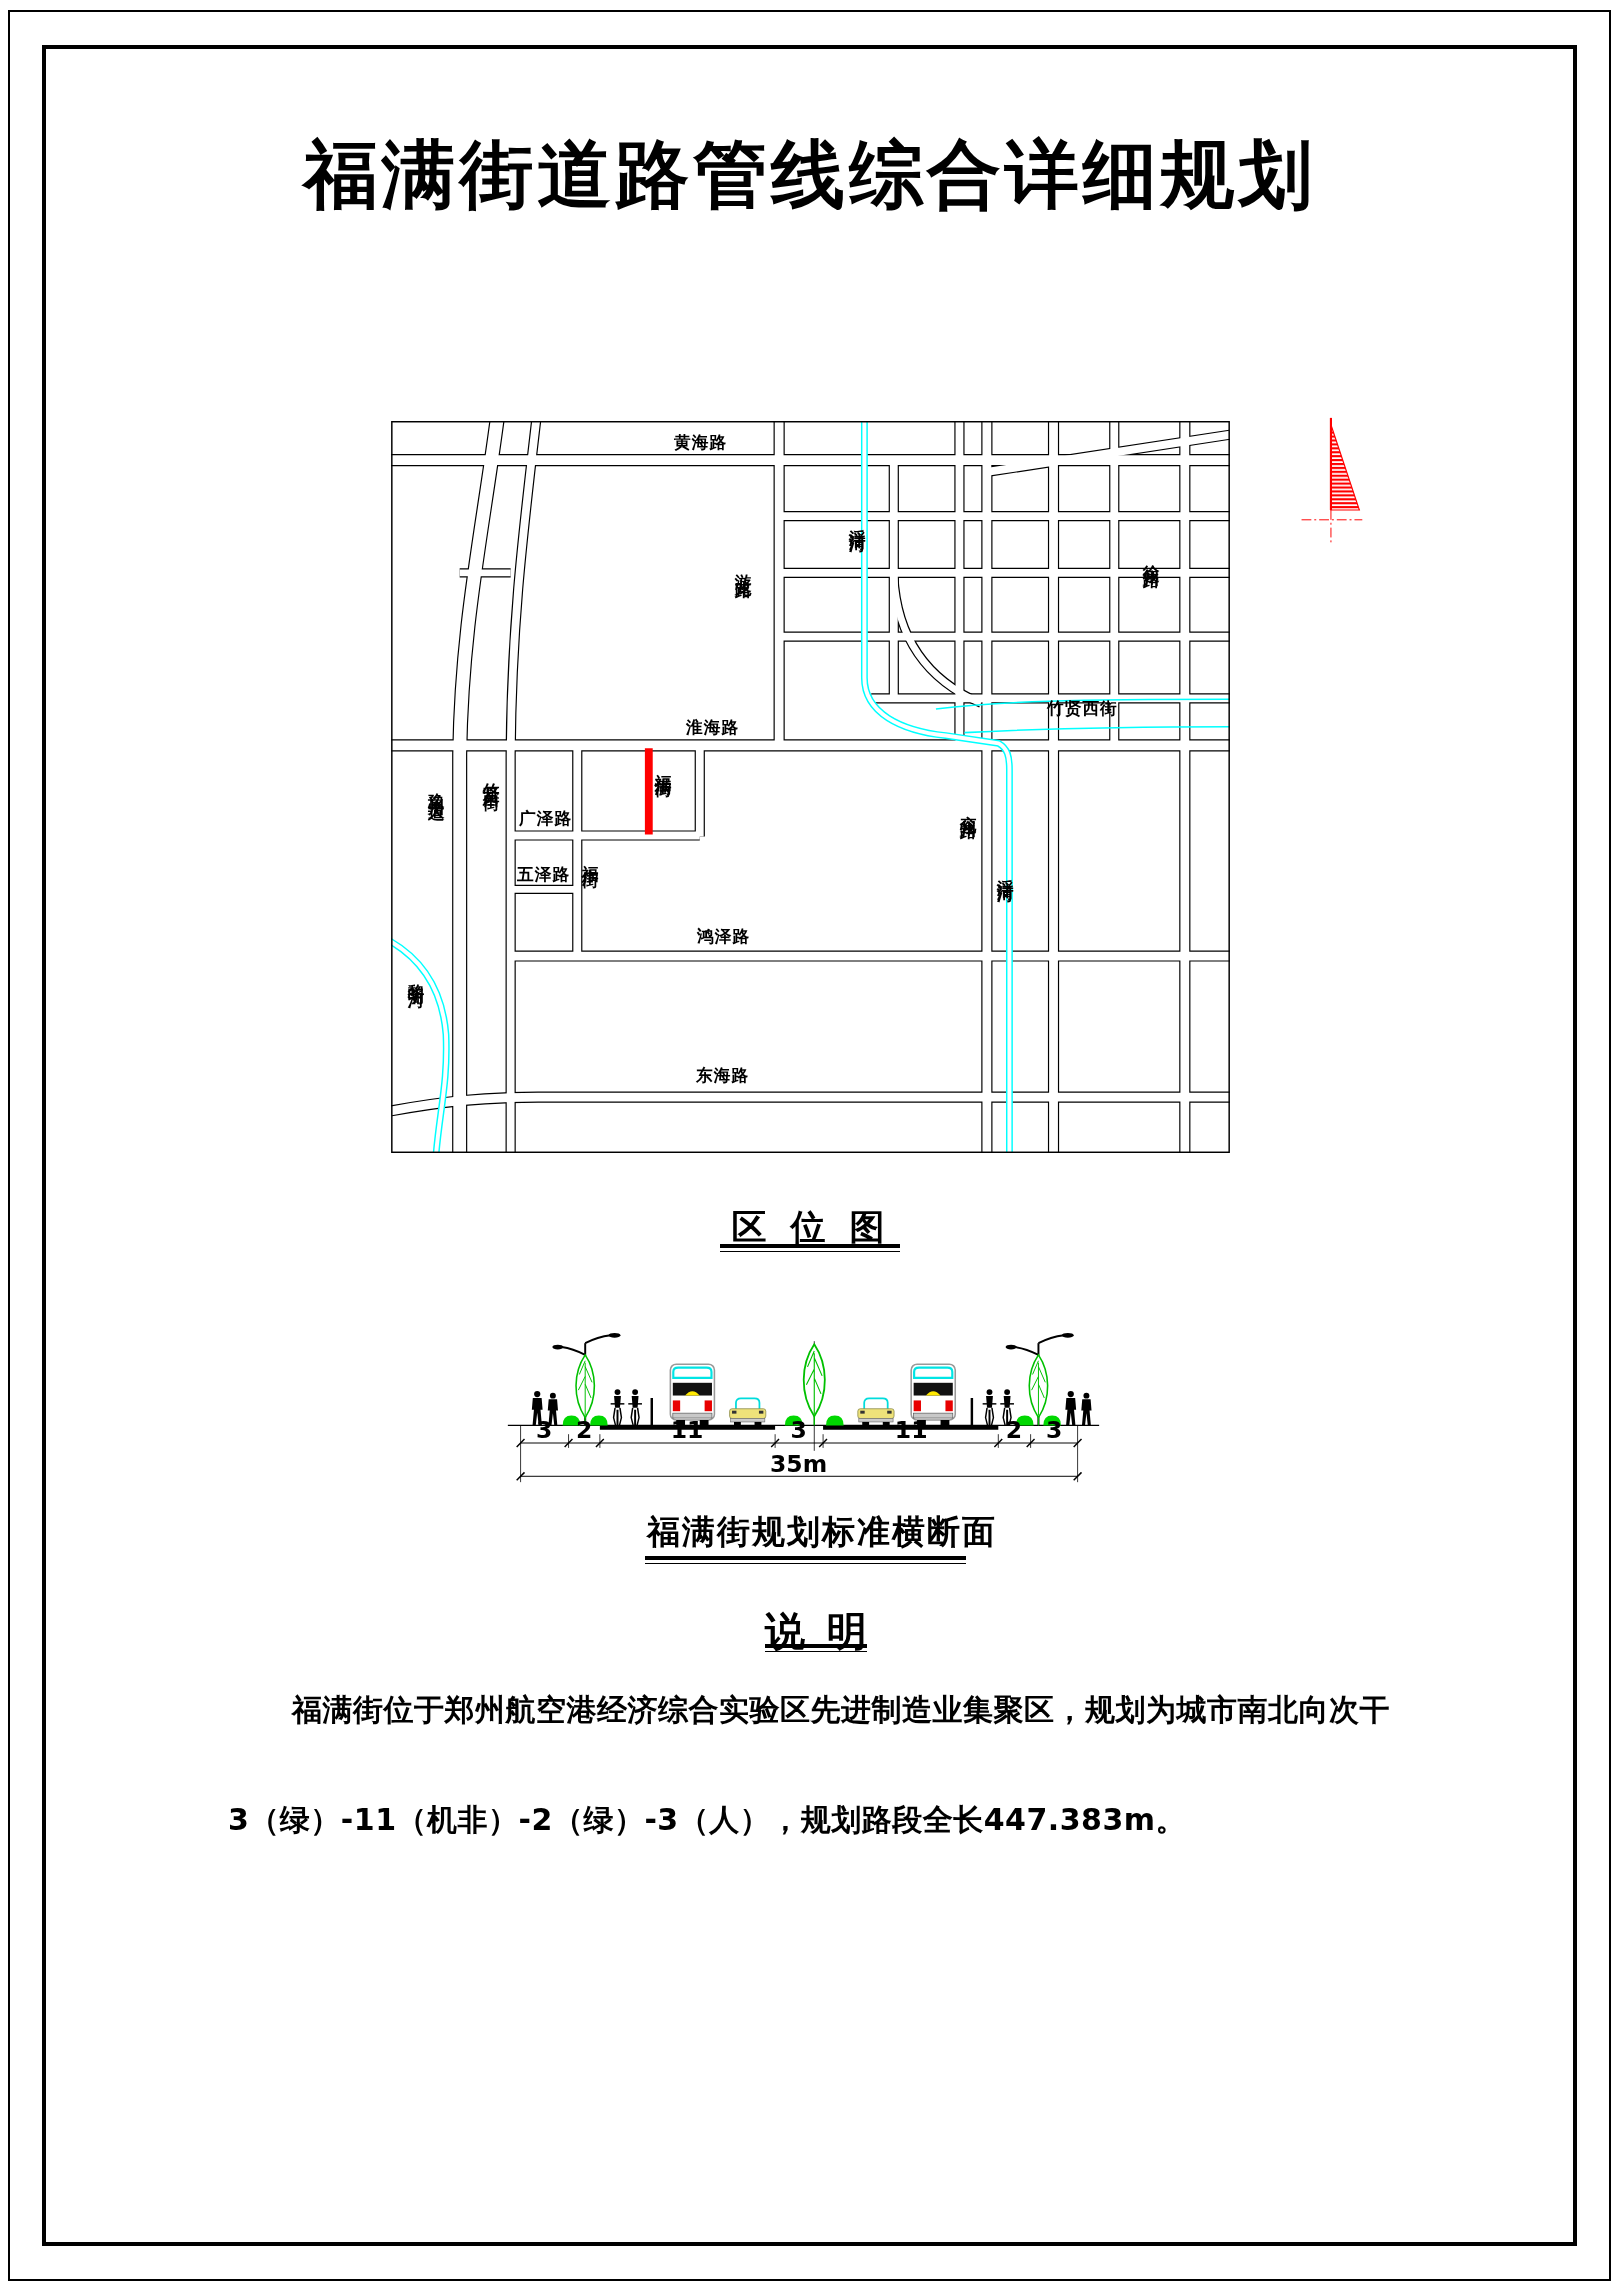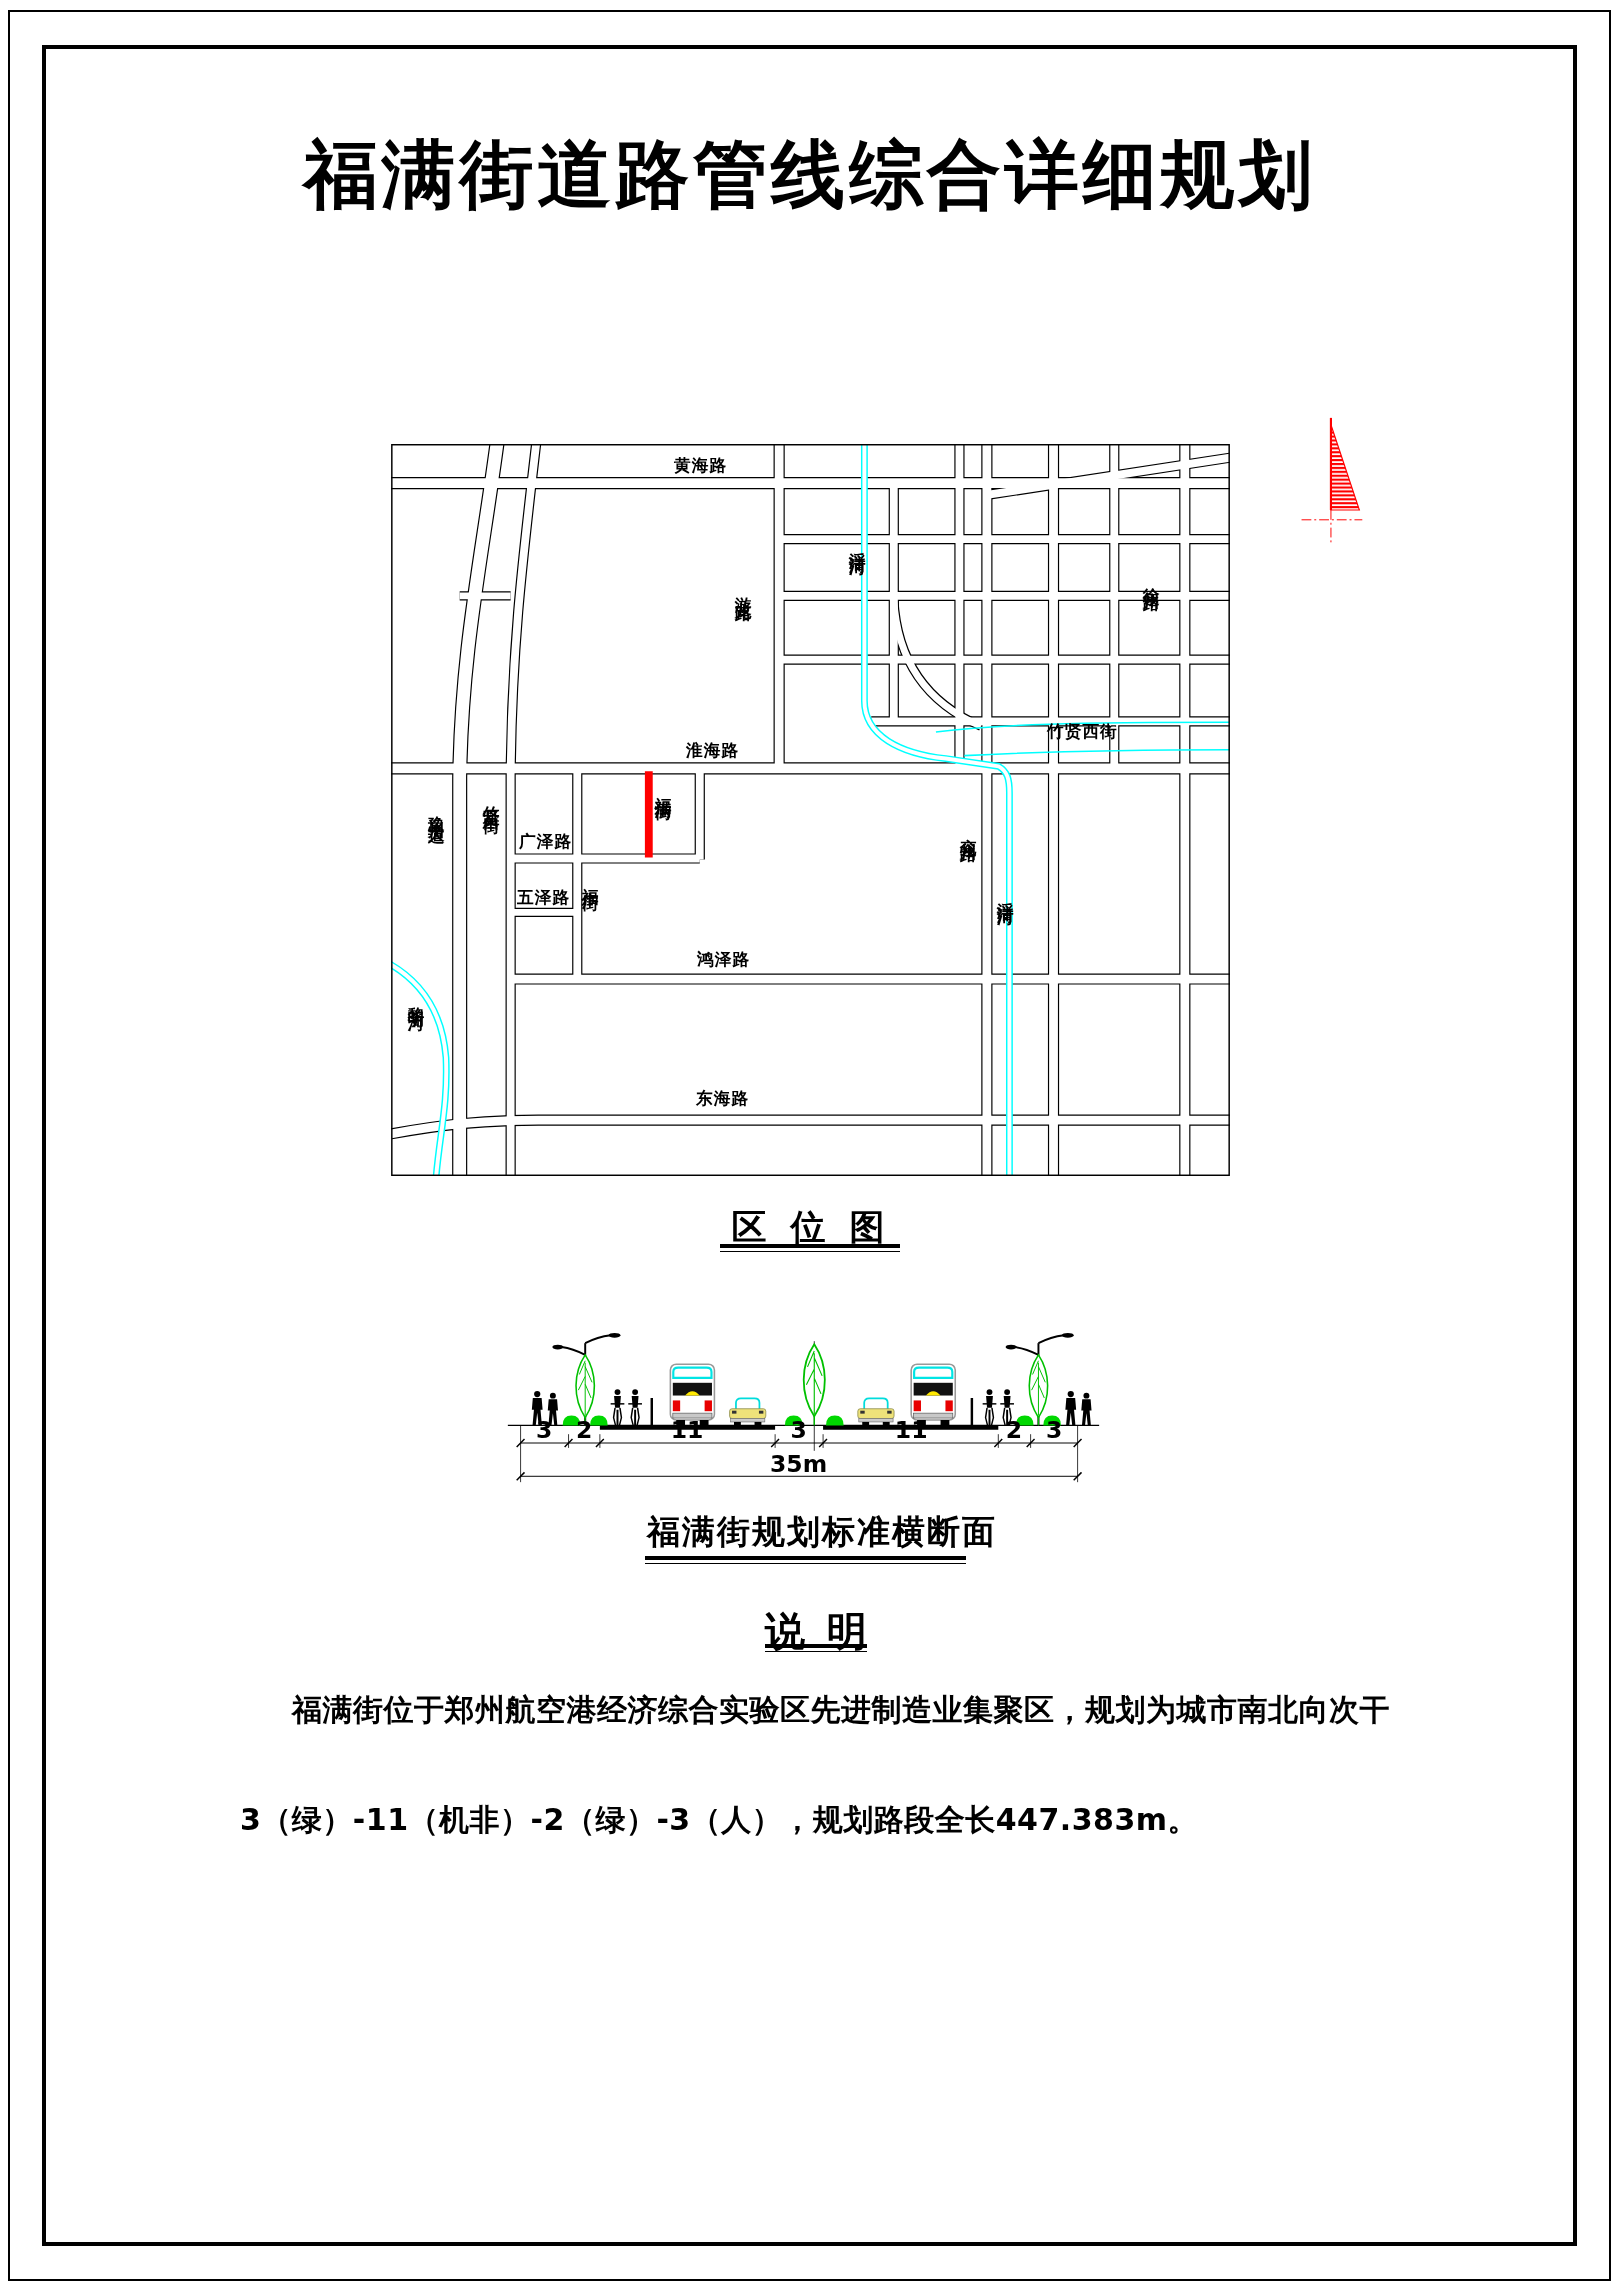--- a/index.html
+++ b/index.html
@@ -6,21 +6,21 @@
   .page{position:relative;width:1620px;height:2293px;background:#fff;overflow:hidden;
         font-family:"DejaVu Sans",sans-serif;color:#000;}
   .border-outer{position:absolute;left:7.8px;top:9.8px;width:1603px;height:2271px;
         border:2px solid #000;box-sizing:border-box;}
   .border-inner{position:absolute;left:42px;top:45px;width:1535px;height:2201px;
         border:4.9px solid #000;box-sizing:border-box;}
   .title{position:absolute;left:0;right:0;top:110px;margin:16px;text-align:center;
         font-size:74px;font-weight:bold;letter-spacing:3.9px;white-space:nowrap;}
   .subtitle{position:absolute;left:684px;top:239px;font-size:52px;font-weight:bold;
         letter-spacing:1px;white-space:nowrap;}
-  .map-wrap{position:absolute;left:391px;top:421px;width:839px;height:732px;margin-top:23px;}
+  .map-wrap{position:absolute;left:391px;top:421px;width:839px;height:732px;}
   .map-wrap svg{position:absolute;left:0;top:0;}
   .map-label{position:absolute;font:bold 16.7px/1.12 "DejaVu Sans",sans-serif;color:#000;
         white-space:nowrap;letter-spacing:1px;}
   .map-label.v{writing-mode:vertical-rl;letter-spacing:3.9px;}
   .north-arrow{position:absolute;left:1274px;top:412px;}
   .caption{position:absolute;font-weight:bold;white-space:nowrap;}
   .cap-map{left:720px;top:1204px;width:182px;text-align:center;font-size:35px;letter-spacing:5.9px;}
   .cap-sec{left:647px;top:1510px;width:323px;text-align:center;font-size:33px;letter-spacing:2px;}
   .cap-notes{left:765px;top:1604px;width:104px;text-align:center;font-size:40px;letter-spacing:3.9px;}
   .rule{position:absolute;background:#000;}
@@ -282,15 +282,15 @@
 
   <div class="caption cap-sec">福满街规划标准横断面</div>
   <div class="rule" style="left:645px;top:1556px;width:321px;height:3.9px;"></div>
   <div class="rule" style="left:645px;top:1563px;width:321px;height:1px;"></div>
 
   <div class="caption cap-notes">说 明</div>
   <div class="rule" style="left:765px;top:1644px;width:102px;height:3.9px;"></div>
   <div class="rule" style="left:765px;top:1651px;width:102px;height:1px;"></div>
 
   <div class="para-line" style="left:292px;top:1692px;">福满街位于郑州航空港经济综合实验区先进制造业集聚区，规划为城市南北向次干</div>
-  <div class="para-line" style="left:228px;top:1802px;margin-left:12px;">3（绿）-11（机非）-2（绿）-3（人），规划路段全长447.383m。</div>
+  <div class="para-line" style="left:228px;top:1802px;">3（绿）-11（机非）-2（绿）-3（人），规划路段全长447.383m。</div>
 </div>
 
 
 </body></html>

